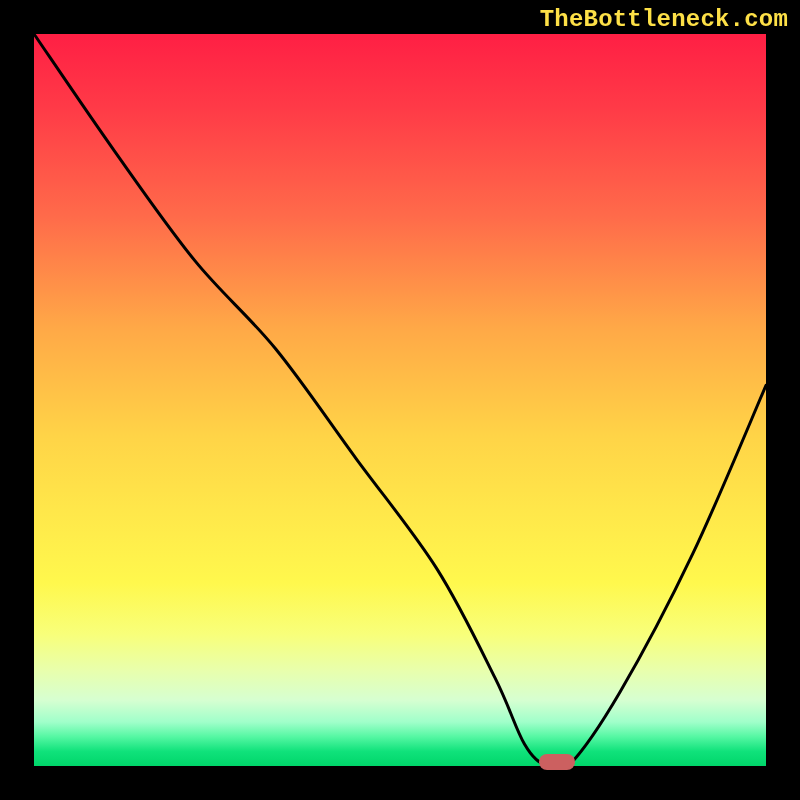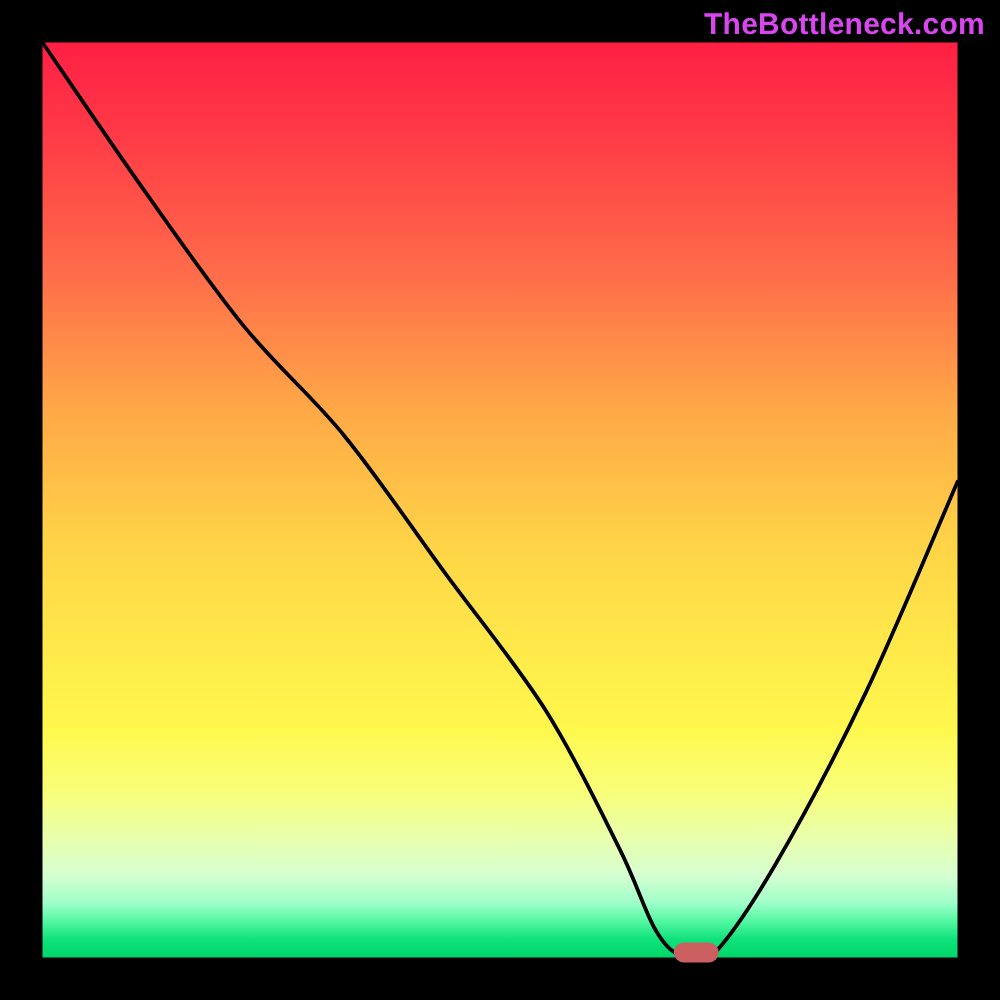--- a/index.html
+++ b/index.html
@@ -37,24 +37,24 @@
       #a0ffca 94%,
       #55f7a3 96%,
       #10e27b 98%,
       #00d66a 100%
     );
   }
   .watermark {
     position: absolute;
     top: 6px;
     right: 12px;
-    font-family: Liberation Sans, sans-serif;
+    font-family: Liberation Mono, monospace;
     font-size: 24px;
     font-weight: 600;
-    color: #d946ef;
+    color: #fde047;
     letter-spacing: 0.2px;
     user-select: none;
   }
   svg.curve {
     position: absolute;
     left: 0;
     top: 0;
     width: 800px;
     height: 800px;
     pointer-events: none;

